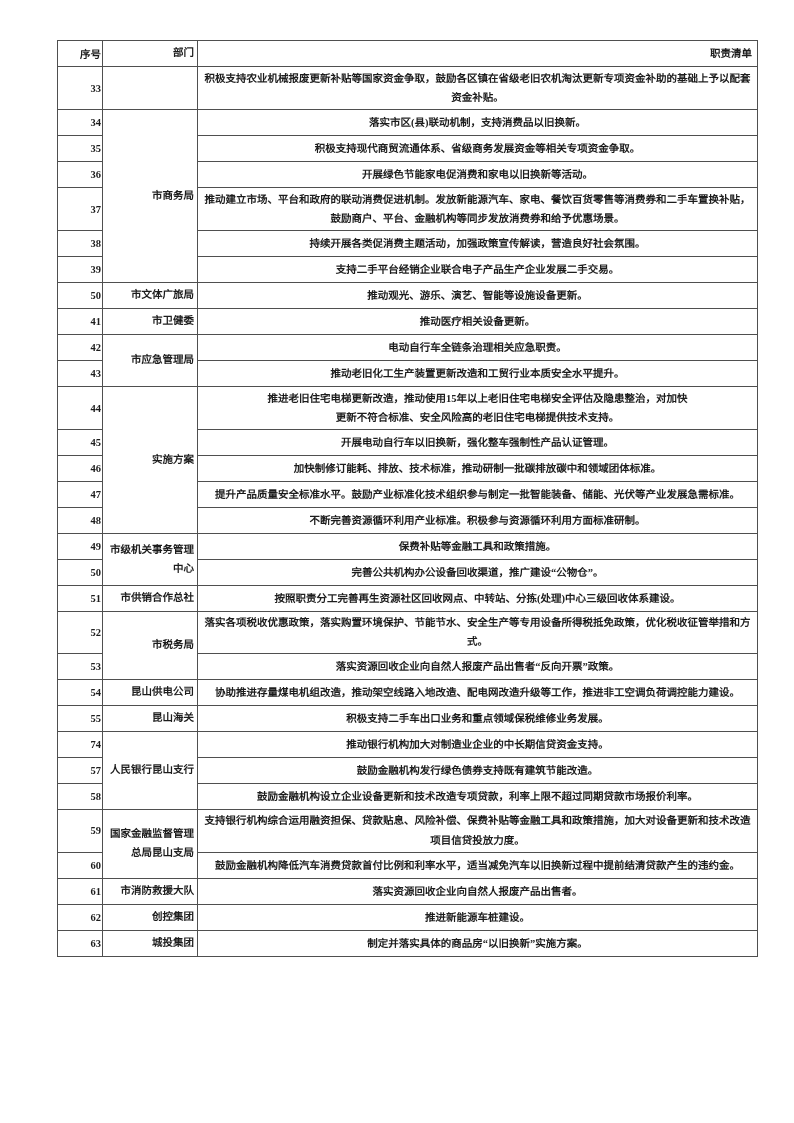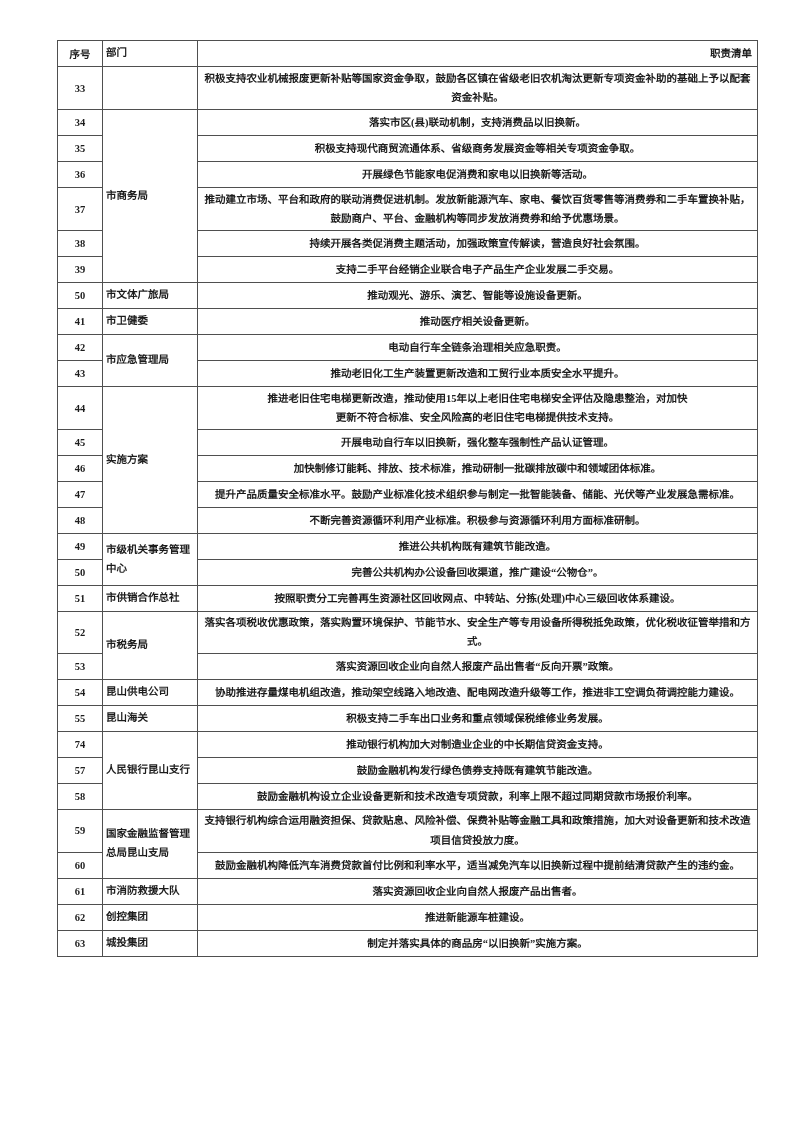--- a/index.html
+++ b/index.html
@@ -28,22 +28,22 @@
   }
   .duty-table th,
   .duty-table td {
     border: 1px solid #4f4f4f;
     vertical-align: middle;
     overflow: hidden;
   }
   .duty-table thead tr { height: 26px; }
   .duty-table tbody tr { height: 26px; }
   .duty-table tbody tr.tall { height: 43px; }
-  .col-no   { width: 42px;  text-align: center; }
-  .col-dept { width: 88px;  text-align: left; padding: 1px 3px; line-height: 1.8; }
+  .col-no   { width: 42px;  text-align: right; }
+  .col-dept { width: 88px;  text-align: right; padding: 1px 3px; line-height: 1.8; }
   .col-duty { width: 549px; text-align: center; padding: 1px 5px; line-height: 1.85; white-space: pre-line; }
   th.col-duty { text-align: right; white-space: normal; }
 </style>
 </head>
 <body>
 
 <div class="page">
   <table class="duty-table">
     <thead>
       <tr>
@@ -120,21 +120,21 @@
           <td class="col-no">47</td>
           <td class="col-duty">提升产品质量安全标准水平。鼓励产业标准化技术组织参与制定一批智能装备、储能、光伏等产业发展急需标准。</td>
         </tr>
         <tr>
           <td class="col-no">48</td>
           <td class="col-duty">不断完善资源循环利用产业标准。积极参与资源循环利用方面标准研制。</td>
         </tr>
         <tr>
           <td class="col-no">49</td>
           <td class="col-dept" rowspan="2">市级机关事务管理中心</td>
-          <td class="col-duty">推进公共机构既有建筑节能改造。</td>
+          <td class="col-duty">保费补贴等金融工具和政策措施。</td>
         </tr>
         <tr>
           <td class="col-no">50</td>
           <td class="col-duty">完善公共机构办公设备回收渠道，推广建设“公物仓”。</td>
         </tr>
         <tr>
           <td class="col-no">51</td>
           <td class="col-dept" rowspan="1">市供销合作总社</td>
           <td class="col-duty">按照职责分工完善再生资源社区回收网点、中转站、分拣(处理)中心三级回收体系建设。</td>
         </tr>

